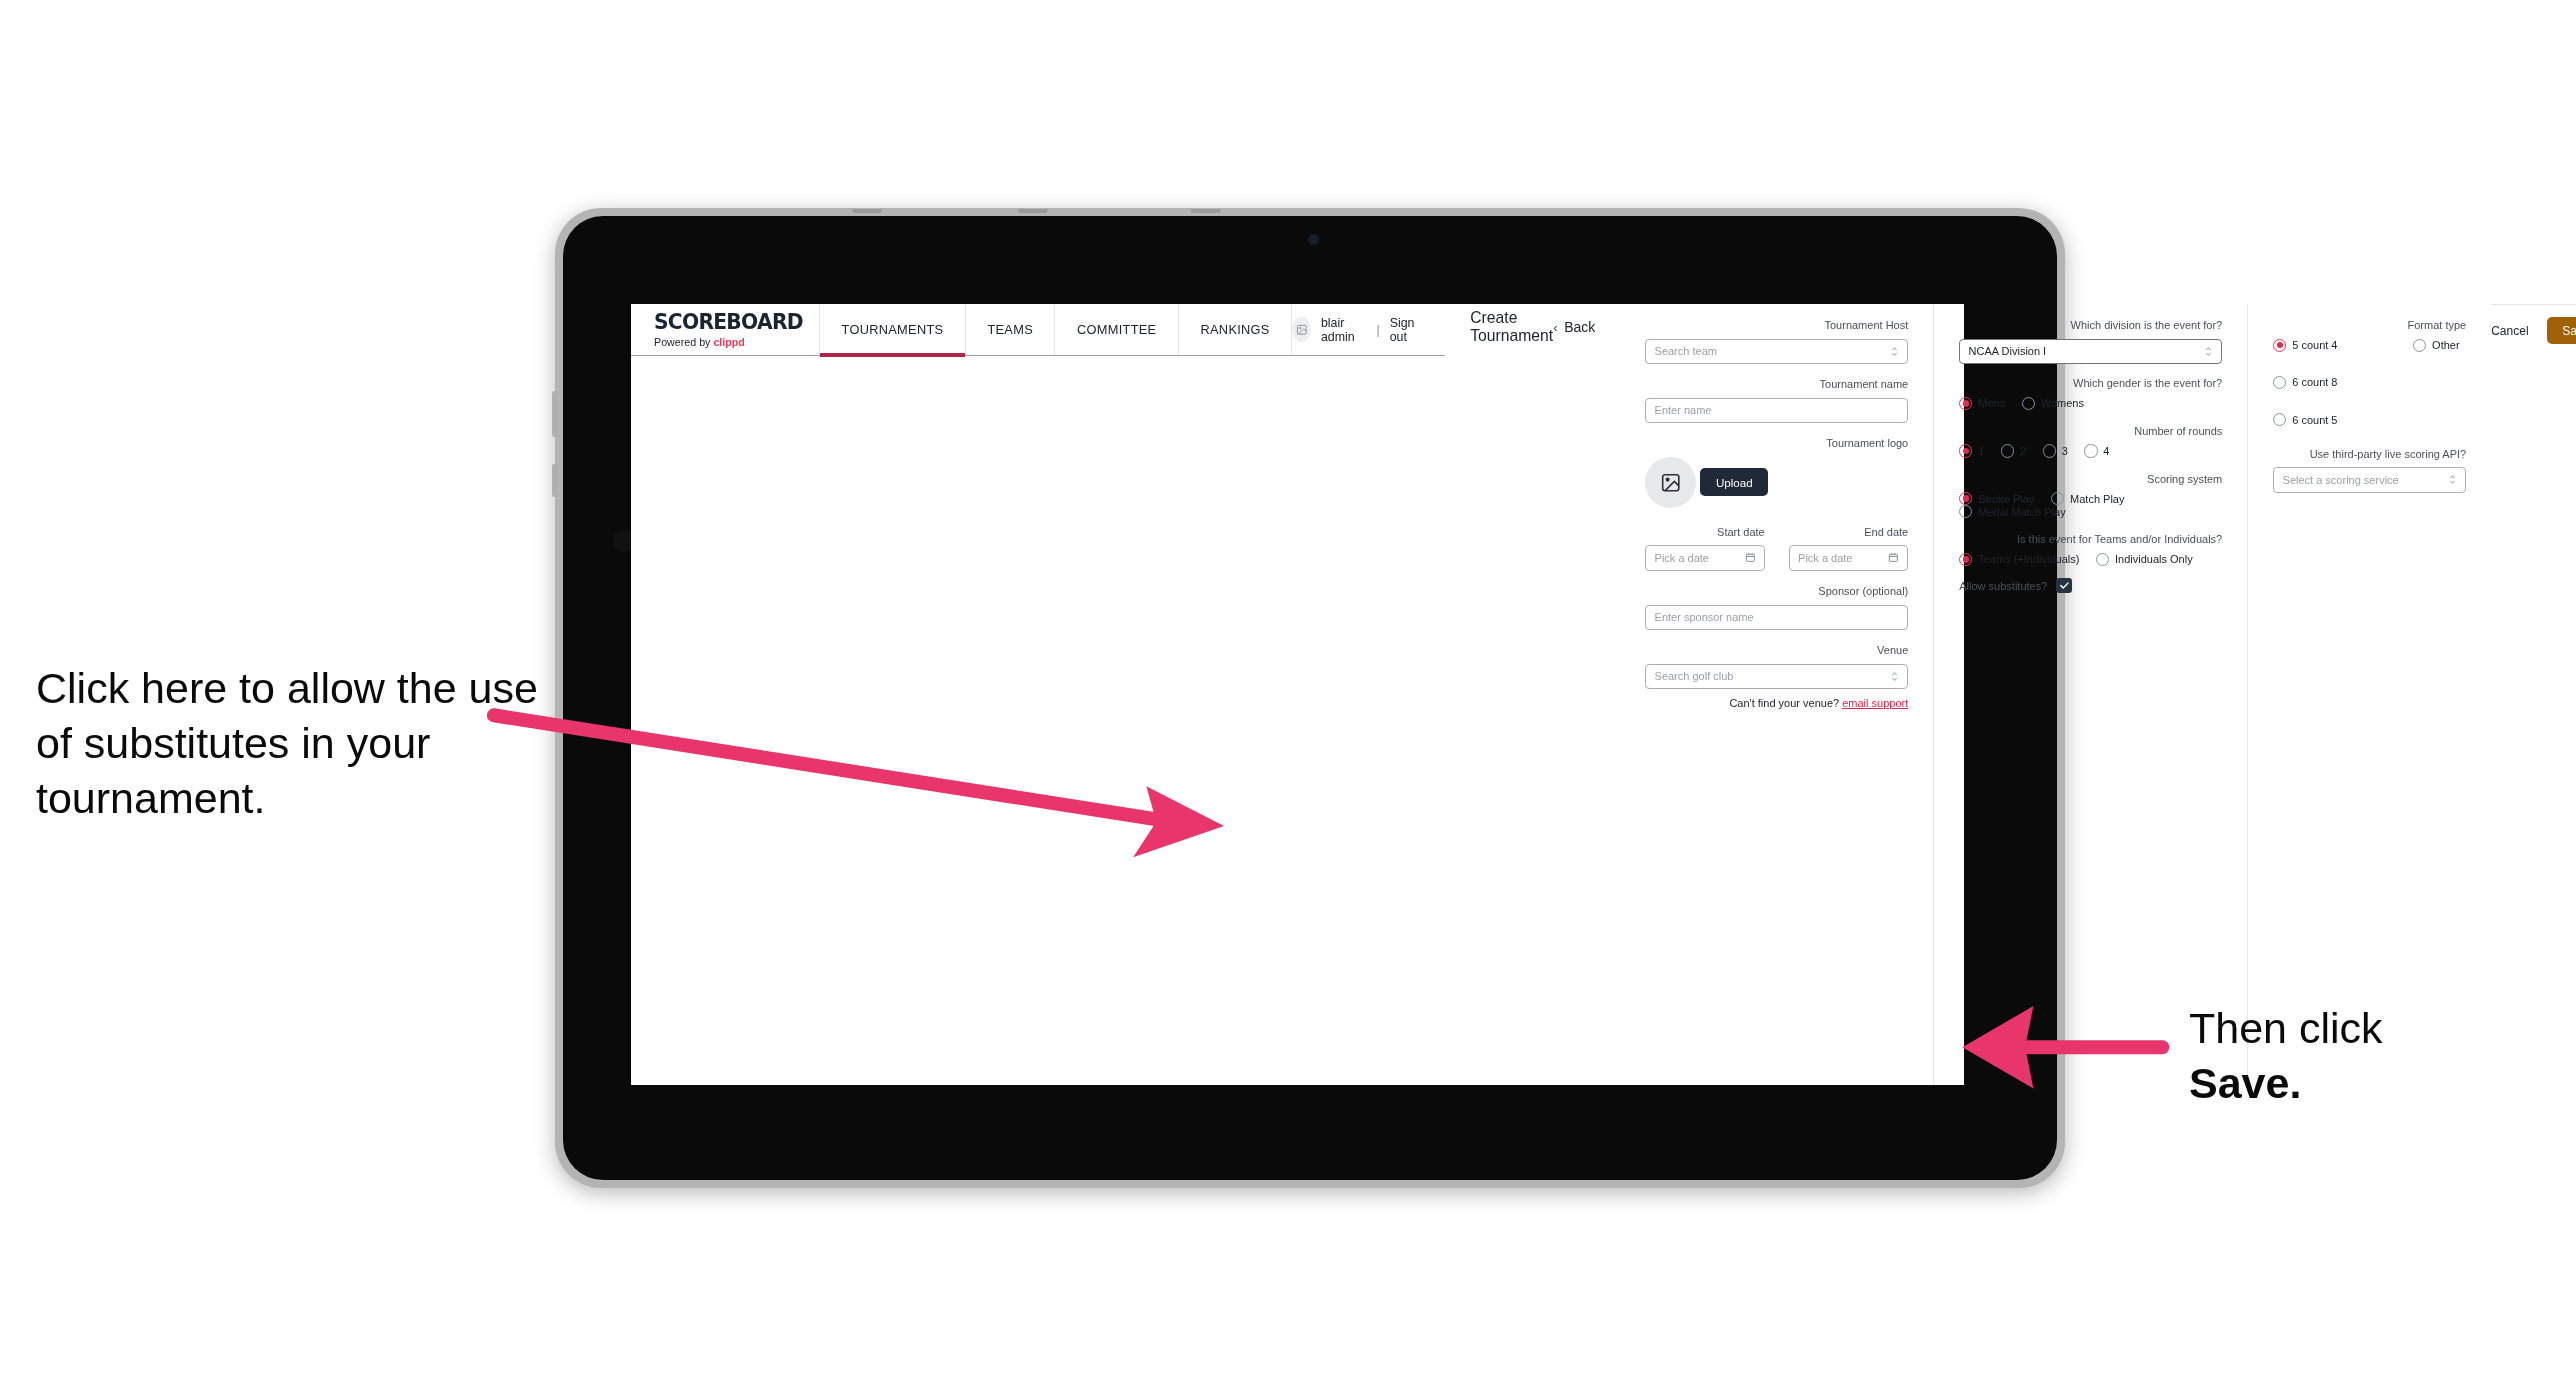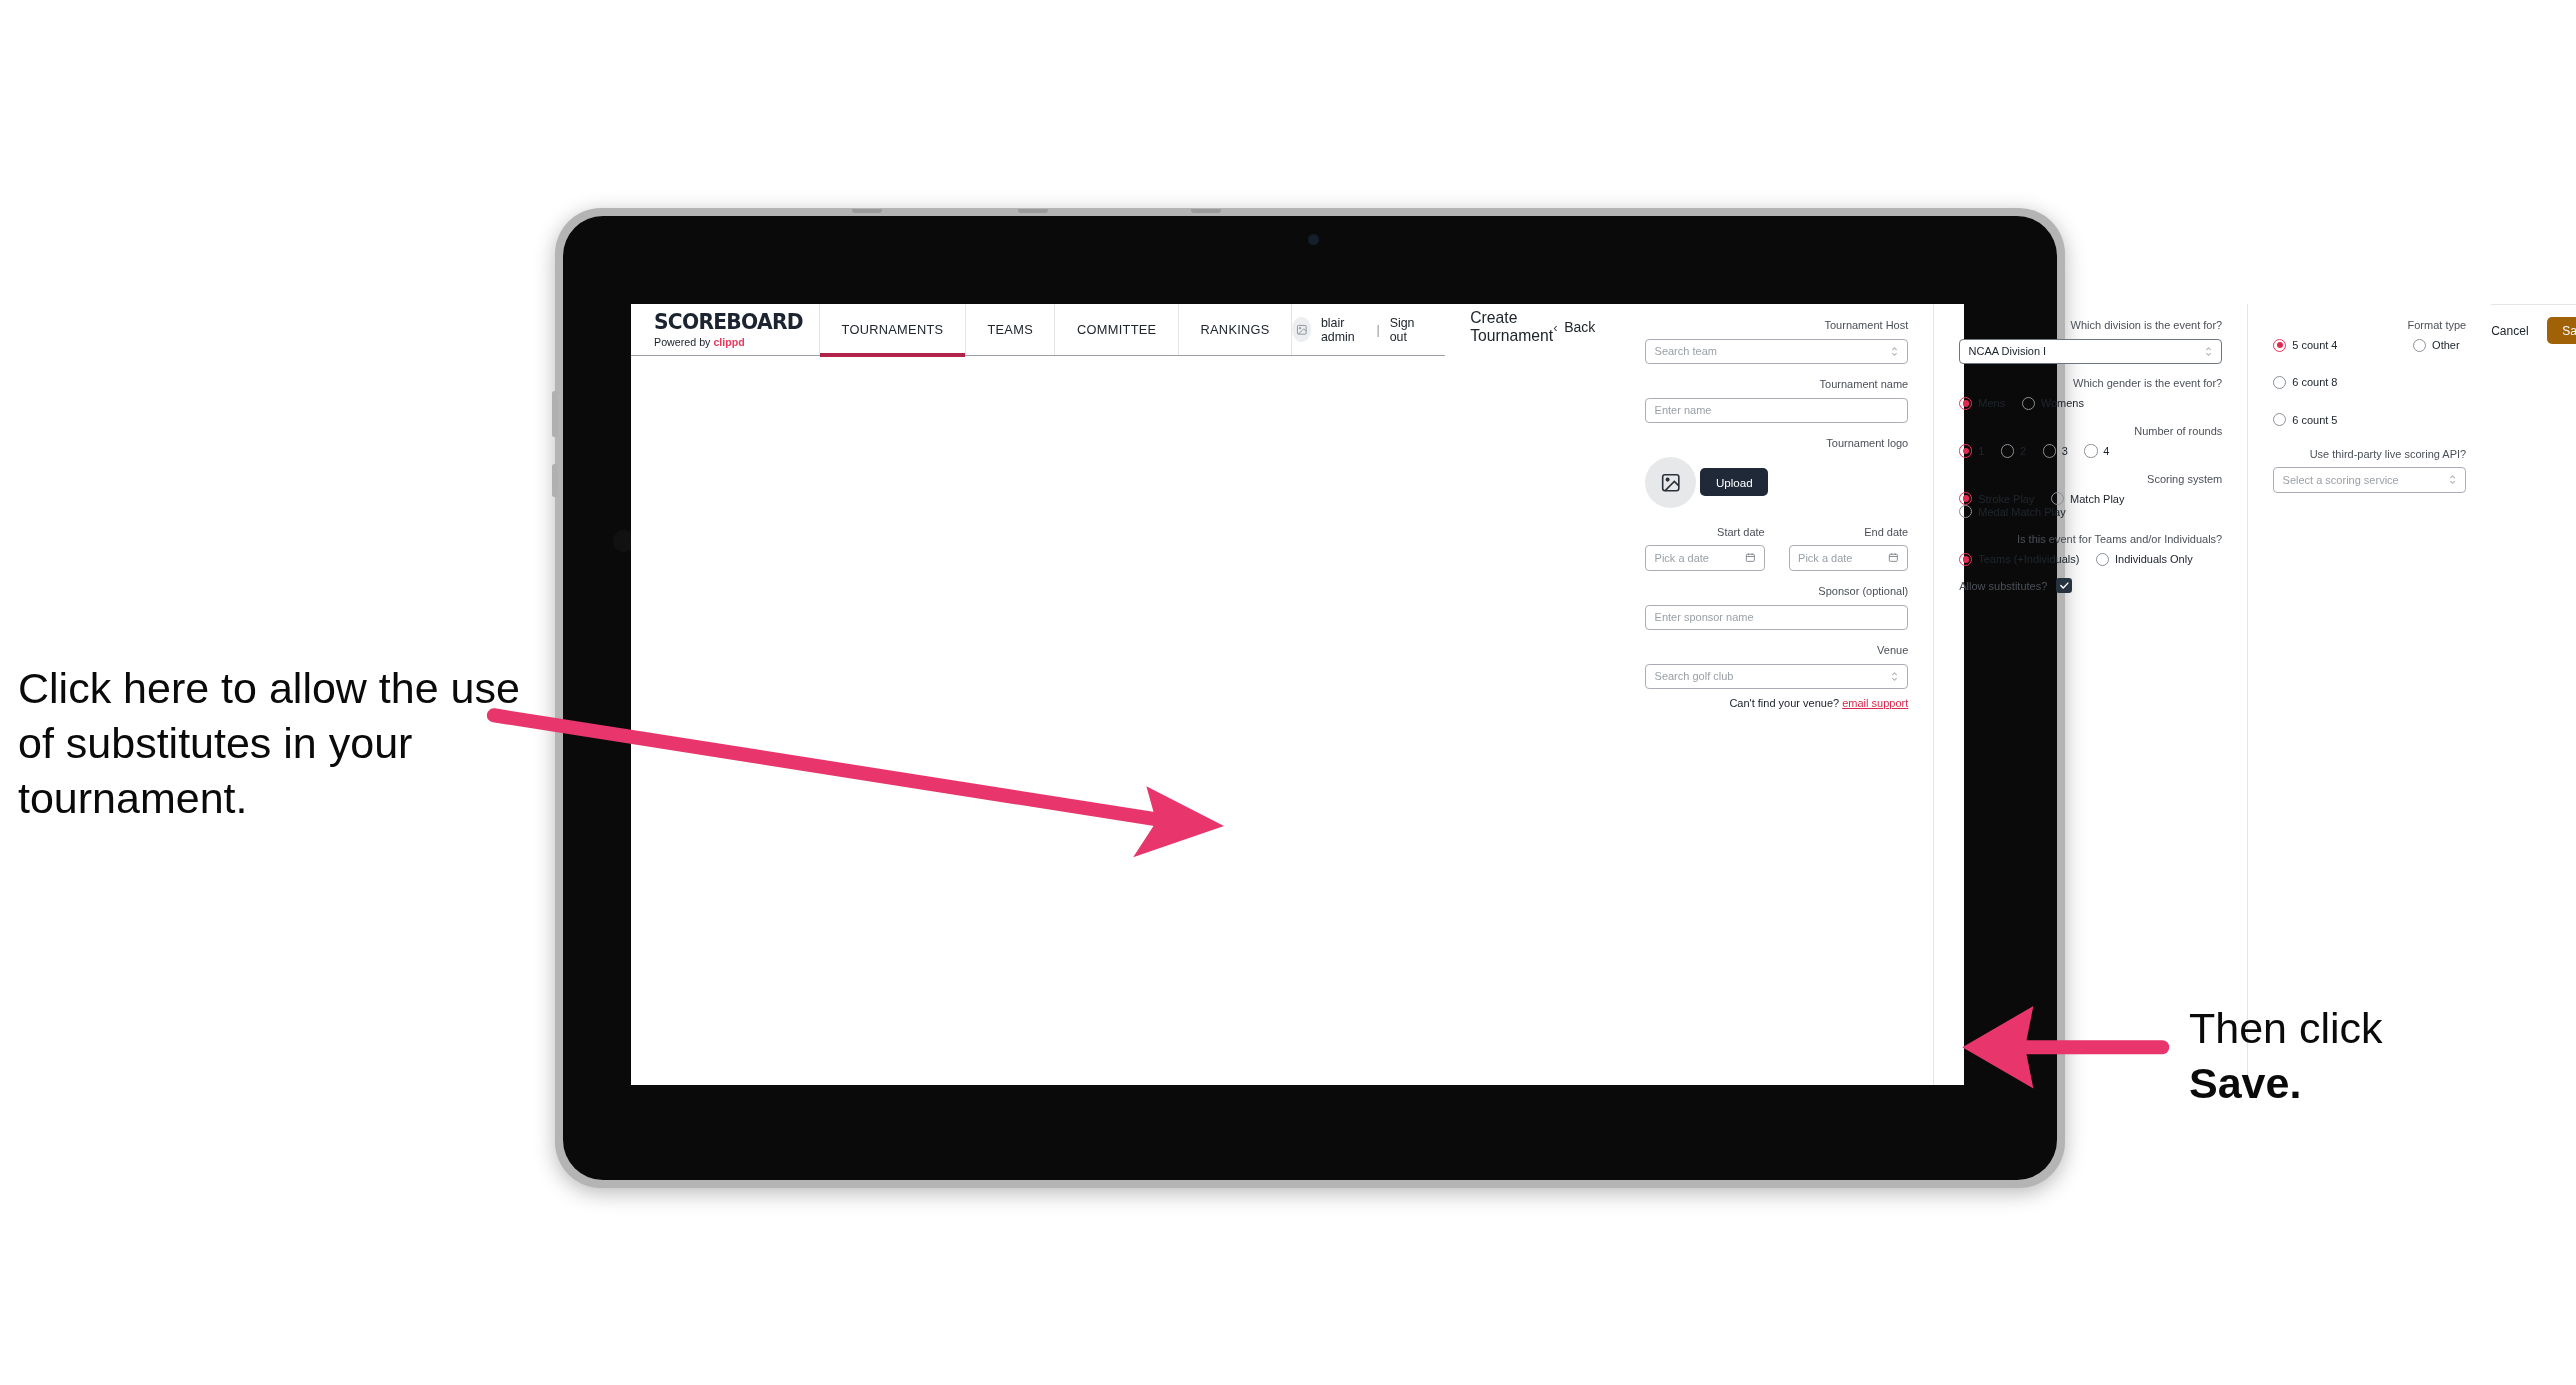--- a/index.html
+++ b/index.html
@@ -160,21 +160,21 @@
     gap:18px;padding-right:23px;background:#fff;
   }
   #cancel-btn{font-size:12px;color:#20262e;cursor:pointer;}
   #save-btn{
     background:#a16207;color:#fff;font-size:12px;
     border-radius:5px;padding:6.6px 15.7px;cursor:pointer;
   }
 
   
   #anno-left{
-    position:absolute;left:18px;top:661px;width:529px;
+    position:absolute;left:36px;top:661px;width:529px;
     font-size:43px;line-height:1.28;color:#0a0a0a;
     font-family:"Liberation Sans", sans-serif;
   }
   #anno-right{
     position:absolute;left:2189px;top:1001px;width:347px;
     font-size:43px;line-height:1.28;color:#0a0a0a;
   }
   #anno-right .bold{font-weight:700;}
   #arrows{position:absolute;left:0;top:0;width:2576px;height:1386px;pointer-events:none;}
 </style>

